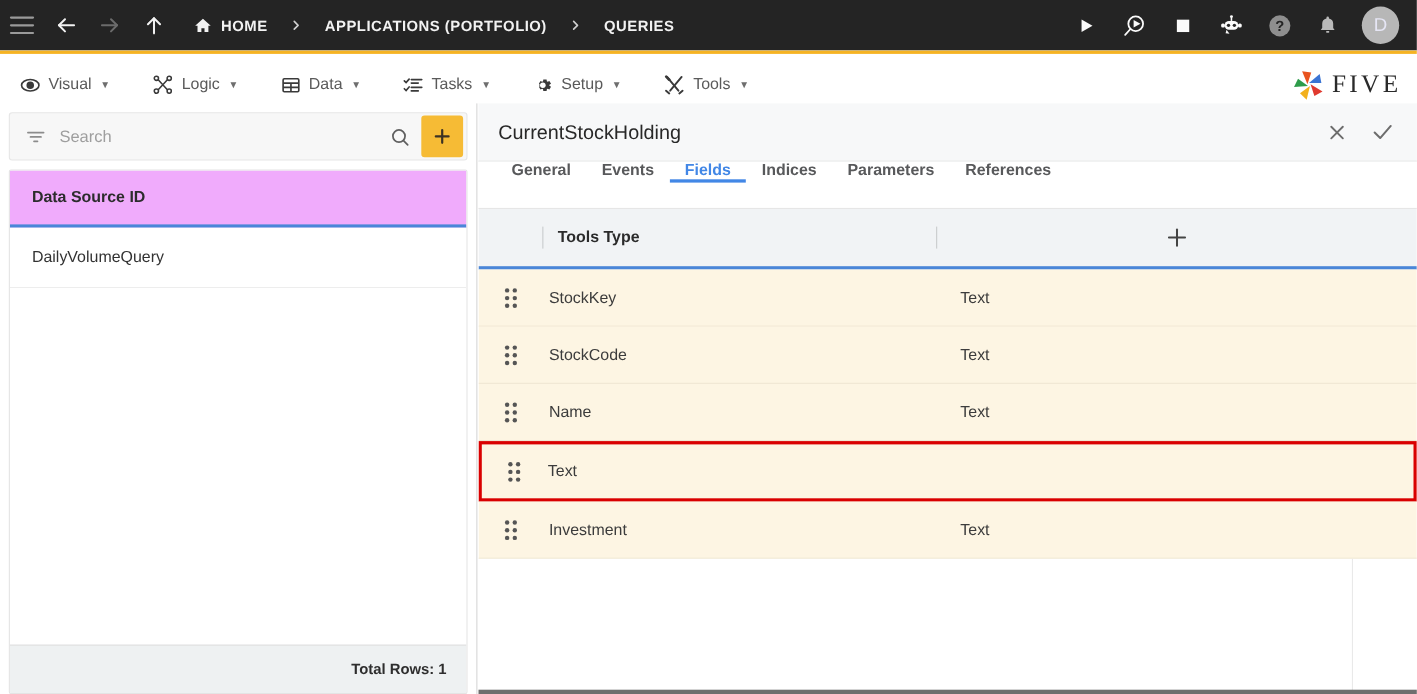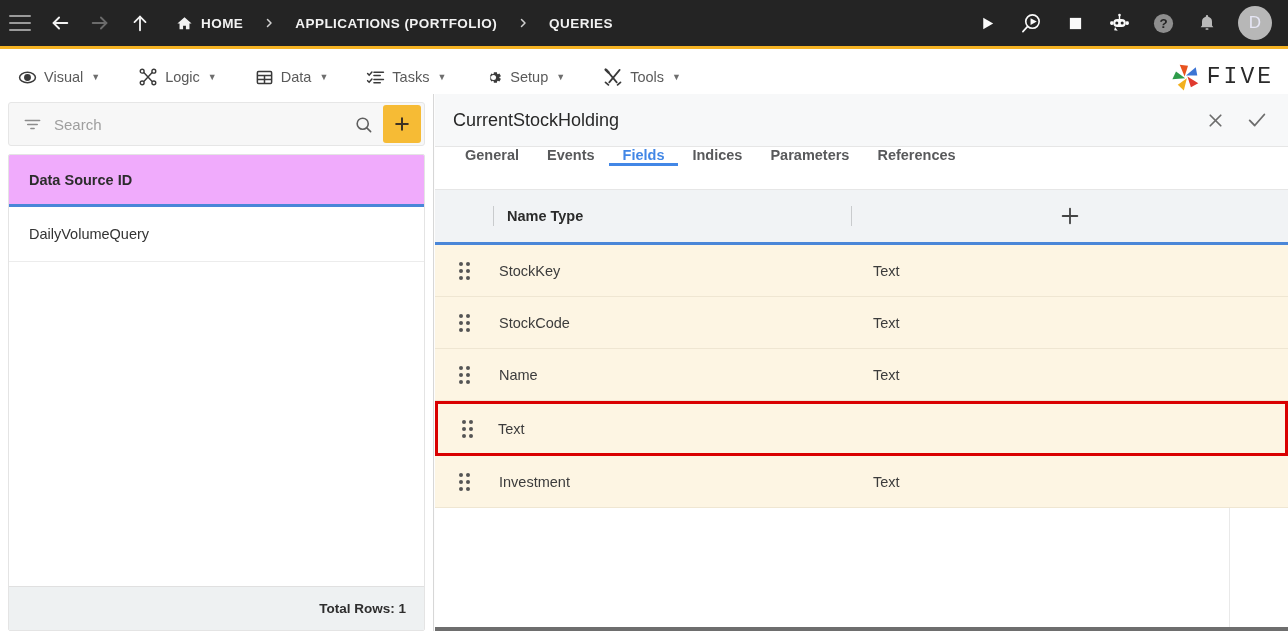--- a/index.html
+++ b/index.html
@@ -75,21 +75,21 @@
     margin-right: 18px;
   }
   .menu-item .mi-icon { color: #3a3a3a; display: flex; align-items: center; }
   .menu-item .caret { font-size: 9px; color: #6e6e6e; margin-left: 1px; }
   .five-logo {
     margin-left: auto; margin-right: 14px;
     display: flex; align-items: center; gap: 6px;
   }
   .five-word {
     font-size: 23px; letter-spacing: 3px; color: #2a2a2a;
-    font-family: Liberation Mono, monospace; font-weight: 400;
+    font-family: Liberation Serif, serif; font-weight: 400;
   }
 
   
   .workspace {
     position: absolute; top: 94px; left: 0;
     width: 1288px; height: 537px;
     background: #fdfdfd;
   }
 
   
@@ -536,21 +536,21 @@
           <span>References</span>
         </div>
     </div>
 
     <div class="grid-wrap">
 
       <div class="grid-head">
         <div class="col-handle"></div>
         <div class="col-type">
           <span class="vdiv"></span>
-          <span style="padding-left:14px">Name Type</span>
+          <span style="padding-left:14px">Tools Type</span>
         </div>
         <div class="col-plus">
           <span class="vdiv"></span>
           <span style="display:flex">
             <svg width="22" height="22" viewBox="0 0 24 24" fill="none" stroke="#444" stroke-width="2" stroke-linecap="round">
                 <line x1="12" y1="4" x2="12" y2="20"></line>
                 <line x1="4" y1="12" x2="20" y2="12"></line>
               </svg>
           </span>
         </div>

